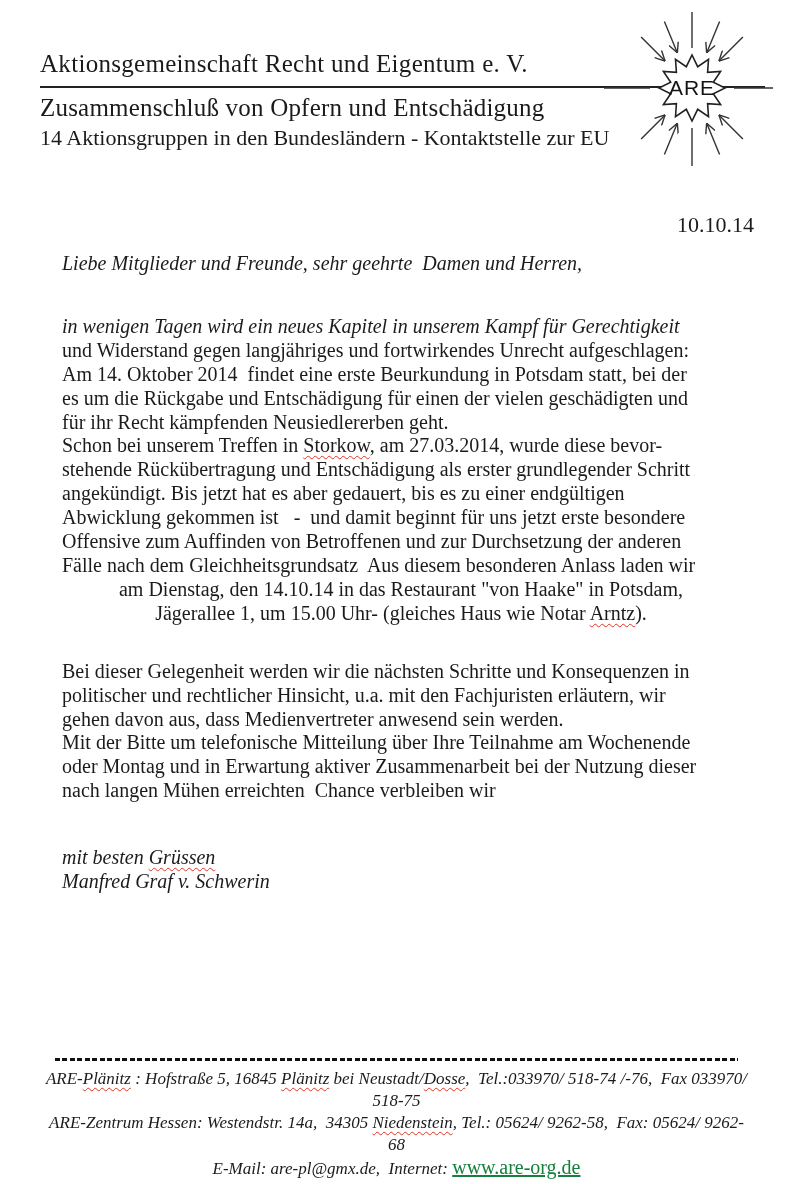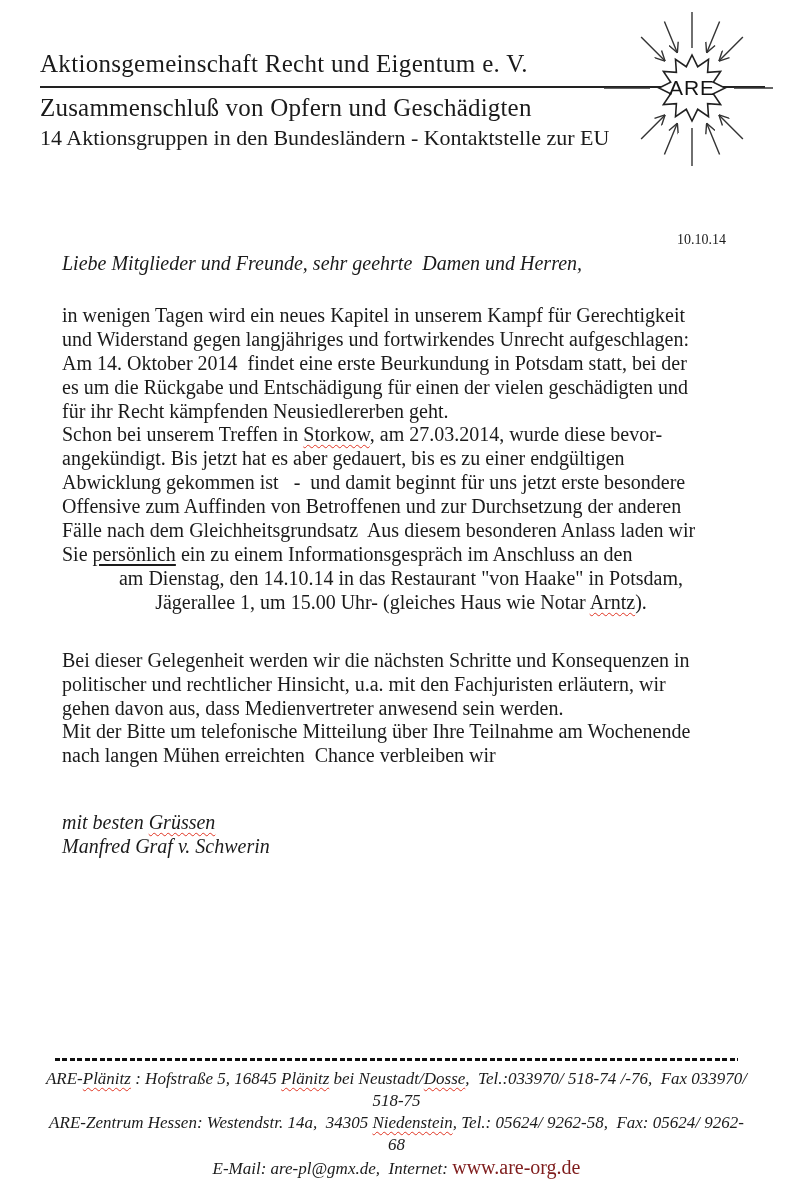--- a/index.html
+++ b/index.html
@@ -15,43 +15,43 @@
 
   
   .org-name   { position:absolute; left:40px; top:50px;  font-size:25px; letter-spacing:.3px; }
   .header-rule{ position:absolute; left:40px; top:86px;  width:725px; height:0; border-top:2px solid #222; }
   .org-subtitle{ position:absolute; left:40px; top:94px; font-size:25px; letter-spacing:.2px; }
   .org-tagline { position:absolute; left:40px; top:125px; font-size:22px; }
   .are-logo   { position:absolute; left:600px; top:10px; width:175px; height:158px; }
   .are-logo text { font-family:"Liberation Sans", sans-serif; font-size:21px; letter-spacing:1px; fill:#141414; }
 
   
-  .letter-date { position:absolute; left:677px; top:232px; font-size:14px; }
+  .letter-date { position:absolute; left:677px; top:212px; font-size:22px; }
   .body-lines  { position:absolute; left:62px; top:252px; width:678px; font-size:20px; line-height:23.9px; }
   .line   { white-space:pre-wrap; }
   .line.center { text-align:center; }
   .run.b  { font-weight:normal; }
   .run.i  { font-style:italic; }
   .run.us { text-decoration:underline; text-decoration-thickness:1.5px; text-underline-offset:3px; }
   .run.uw { text-decoration:underline; text-decoration-style:wavy; text-decoration-color:#e03422; text-decoration-thickness:1px; text-underline-offset:3px; }
-  .run.lnk{ color:#7f1d1d; font-style:normal; font-size:20px; cursor:pointer; }
+  .run.lnk{ color:#15803d; font-style:normal; font-size:20px; text-decoration:underline; cursor:pointer; }
 
   
   .footer { position:absolute; left:45px; top:1058px; width:703px; font-size:17px; line-height:22px; text-align:center; }
   .footer-divider { height:3px; margin:0 10px 7px 10px;
     background:repeating-linear-gradient(90deg,#111 0 5px,transparent 5px 7.5px); }
 </style>
 </head>
 <body>
 
 <div class="page">
 
   <div class="org-name">Aktionsgemeinschaft Recht und Eigentum e. V.</div>
   <div class="header-rule"></div>
-  <div class="org-subtitle">Zusammenschluß von Opfern und Geschädigten</div>
+  <div class="org-subtitle">Zusammenschluß von Opfern und Entschädigung</div>
   <div class="org-tagline">14 Aktionsgruppen in den Bundesländern - Kontaktstelle zur EU</div>
 
   <svg class="are-logo" viewBox="0 0 175 158">
     <defs>
       <marker id="arr" markerWidth="14" markerHeight="14" refX="0" refY="5" orient="auto" markerUnits="userSpaceOnUse">
         <path d="M10,0 L0,5 L10,10" fill="none" stroke="#333" stroke-width="1.4"></path>
       </marker>
     </defs>
     <g stroke="#333" stroke-width="1.4">
       <line x1="92" y1="2" x2="92" y2="38"></line>
@@ -68,37 +68,38 @@
       <line x1="118.9" y1="104.9" x2="142.9" y2="128.9" marker-start="url(#arr)"></line>
     </g>
     <polygon fill="#ffffff" stroke="#222" stroke-width="1.6" points="125,78 113.3,72.3 120.6,61.5 107.6,62.4 108.5,49.4 97.7,56.7 92,45 86.3,56.7 75.5,49.4 76.4,62.4 63.4,61.5 70.7,72.3 59,78 70.7,83.7 63.4,94.5 76.4,93.6 75.5,106.6 86.3,99.3 92,111 97.7,99.3 108.5,106.6 107.6,93.6 120.6,94.5 113.3,83.7"></polygon>
     <text x="92" y="85" text-anchor="middle">ARE</text>
   </svg>
 
   <div class="letter-date">10.10.14</div>
 
   <div class="body-lines" id="body-lines">
       <div class="line"><span class="run i">Liebe Mitglieder und Freunde, sehr geehrte  Damen und Herren,</span></div>
-      <div class="line" style="margin-top: 28px;"><span class="run">in wenigen Tagen wird ein neues Kapitel in unserem Kampf für Gerechtigkeit</span></div>
+      <div class="line" style="margin-top: 39px; font-style: italic;"><span class="run">in wenigen Tagen wird ein neues Kapitel in unserem Kampf für Gerechtigkeit</span></div>
       <div class="line"><span class="run">und Widerstand gegen langjähriges und fortwirkendes Unrecht aufgeschlagen:</span></div>
       <div class="line"><span class="run">Am </span><span class="run b">14. Oktober 2014</span><span class="run">  findet eine erste Beurkundung in Potsdam statt, bei der</span></div>
       <div class="line"><span class="run">es um die Rückgabe und Entschädigung für einen der vielen geschädigten und</span></div>
       <div class="line"><span class="run">für ihr Recht kämpfenden Neusiedlererben geht.</span></div>
       <div class="line"><span class="run">Schon bei unserem Treffen in </span><span class="run uw">Storkow</span><span class="run">, am 27.03.2014, wurde diese bevor-</span></div>
+      <div class="line"><span class="run">stehende Rückübertragung und Entschädigung als erster grundlegender Schritt</span></div>
       <div class="line"><span class="run">angekündigt. Bis jetzt hat es aber gedauert, bis es zu einer endgültigen</span></div>
       <div class="line"><span class="run">Abwicklung gekommen ist   -  und damit beginnt für uns jetzt erste besondere</span></div>
       <div class="line"><span class="run">Offensive zum Auffinden von Betroffenen und zur Durchsetzung der anderen</span></div>
       <div class="line"><span class="run">Fälle nach dem Gleichheitsgrundsatz  Aus diesem besonderen Anlass laden wir</span></div>
-      <div class="line"><span class="run">Sie </span><span class="run us">persönlich</span><span class="run"> ein zu einem </span><span class="run b">Informationsgespräch</span><span class="run"> im Anschluss an den</span></div>
       <div class="line center"><span class="run b">am Dienstag, den 14.10.14 in das Restaurant "von Haake" in Potsdam,</span></div>
       <div class="line center"><span class="run b">Jägerallee 1, um 15.00 Uhr- (gleiches Haus wie Notar </span><span class="run b uw">Arntz</span><span class="run b">).</span></div>
       <div class="line" style="margin-top: 34px;"><span class="run">Bei dieser Gelegenheit werden wir die nächsten Schritte und Konsequenzen in</span></div>
       <div class="line"><span class="run">politischer und rechtlicher Hinsicht, u.a. mit den Fachjuristen erläutern, wir</span></div>
       <div class="line"><span class="run">gehen davon aus, dass Medienvertreter anwesend sein werden.</span></div>
       <div class="line"><span class="run">Mit der Bitte um telefonische Mitteilung über Ihre Teilnahme am Wochenende</span></div>
+      <div class="line"><span class="run">oder Montag und in Erwartung aktiver Zusammenarbeit bei der Nutzung dieser</span></div>
       <div class="line"><span class="run">nach langen Mühen erreichten  Chance verbleiben wir</span></div>
       <div class="line" style="margin-top: 43px;"><span class="run i">mit besten </span><span class="run i uw">Grüssen</span></div>
       <div class="line"><span class="run i">Manfred Graf v. Schwerin</span></div>
     </div>
 
   <div class="footer">
     <div class="footer-divider"></div>
     <div id="footer-lines">
         <div class="line"><span class="run b i">ARE-</span><span class="run b i uw">Plänitz</span><span class="run b i"> : </span><span class="run i">Hofstraße 5, 16845 </span><span class="run i uw">Plänitz</span><span class="run i"> bei Neustadt/</span><span class="run i uw">Dosse</span><span class="run i">,  Tel.:033970/ 518-74 /-76,  Fax 033970/ 518-75</span></div>
         <div class="line"><span class="run b i">ARE-Zentrum Hessen:</span><span class="run i"> Westendstr. 14a,  34305 </span><span class="run i uw">Niedenstein</span><span class="run i">, Tel.: 05624/ 9262-58,  Fax: 05624/ 9262-68</span></div>

